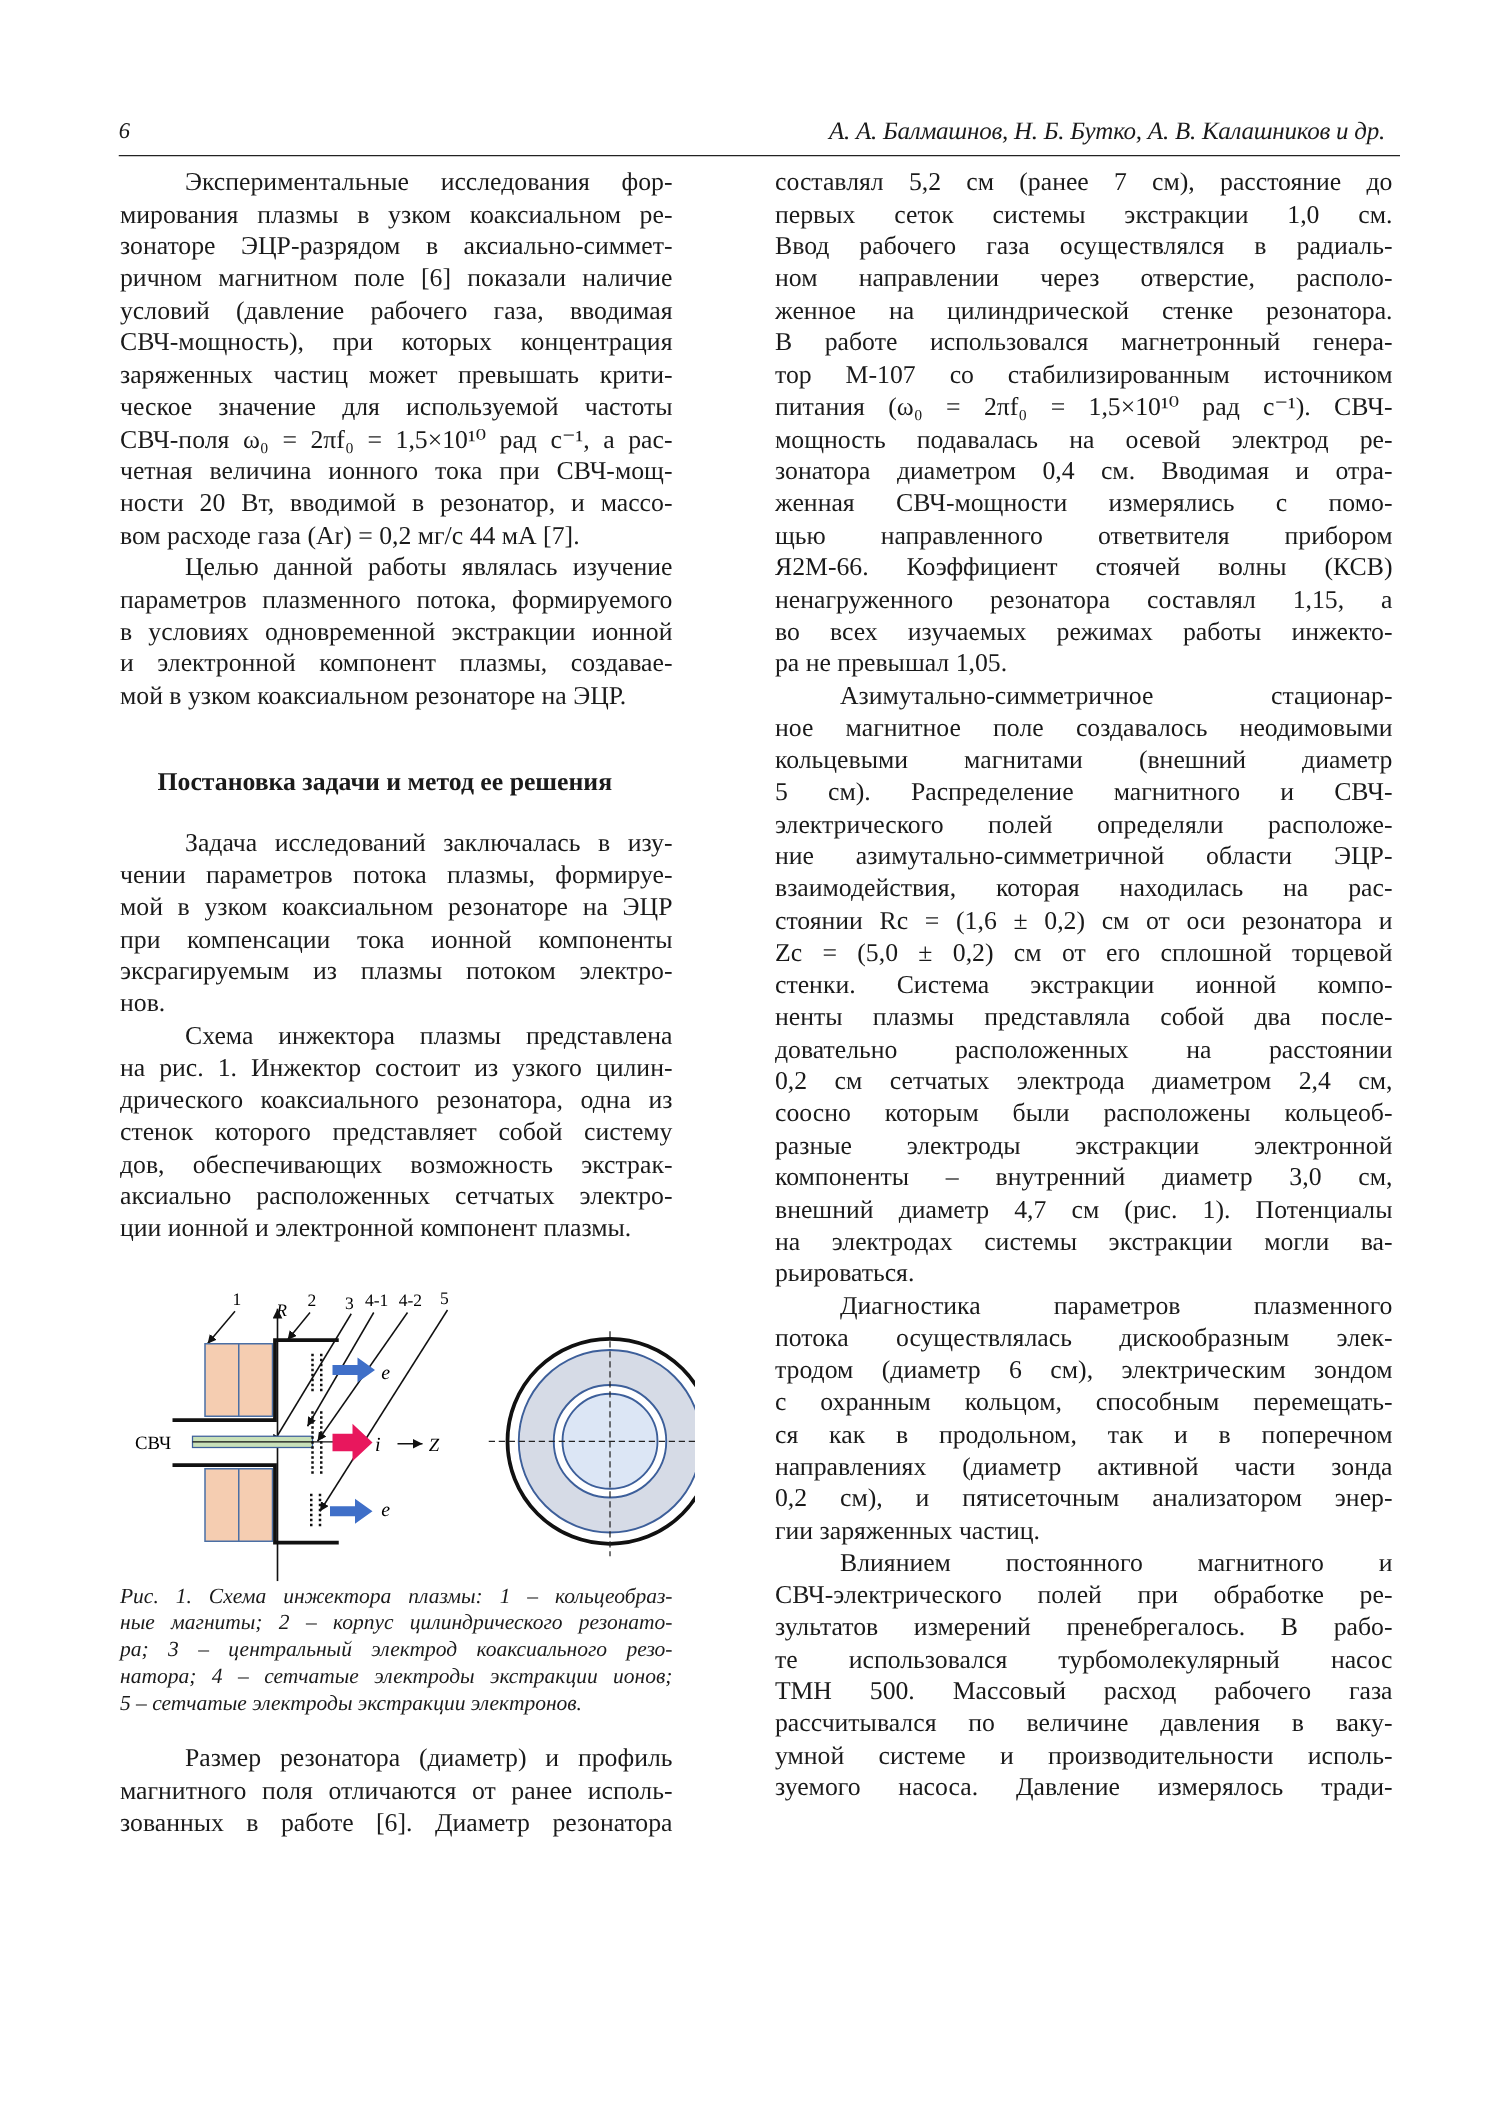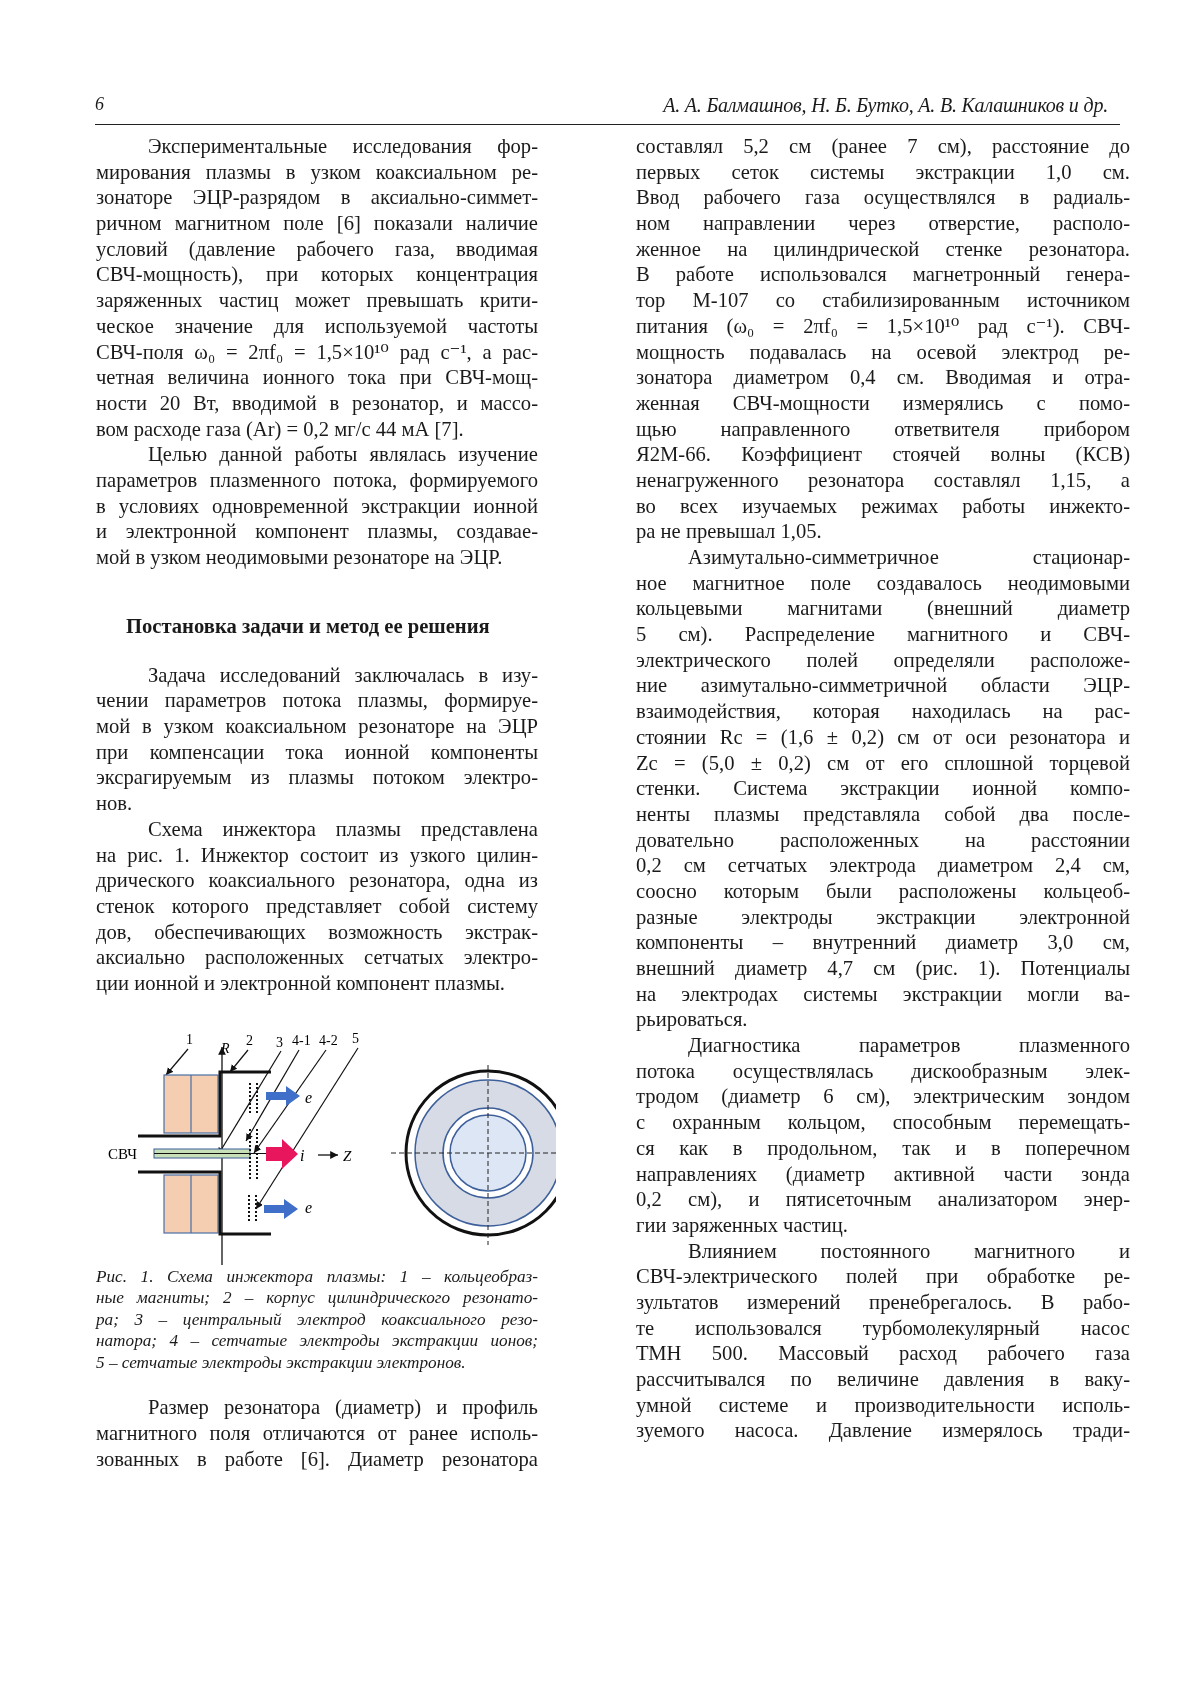--- a/index.html
+++ b/index.html
@@ -5,21 +5,21 @@
   html, body { margin: 0; padding: 0; background: #ffffff; }
   body { width: 1200px; height: 1698px; position: relative; overflow: hidden;
          font-family: "Liberation Serif", "DejaVu Serif", serif; color: #1a1a1a; }
   .header { position: absolute; left: 95px; top: 90px; width: 1025px; height: 30px; }
   .page-num { position: absolute; left: 0; top: 4px; font-style: italic; font-size: 18px; }
   .running-head { position: absolute; right: 12px; top: 4px; font-style: italic; font-size: 20px; letter-spacing: -0.2px; }
   .header-rule { position: absolute; left: 95px; top: 124px; width: 1025px; height: 0; border-top: 1.5px solid #222; }
 
   .col { position: absolute; top: 134px; font-size: 20.6px; line-height: 25.7px; text-align: justify; }
   .col-left { left: 96px; width: 442px; }
-  .col-right { left: 636px; width: 494px; }
+  .col-right { left: 620px; width: 494px; }
 
   .line { display: block; white-space: nowrap; text-align: justify; text-align-last: justify; height: 25.7px; }
   .line.last { text-align-last: left; }
   .indent { padding-left: 52px; }
   .para { margin: 0; }
 
   .section-title { font-weight: bold; font-size: 20.6px; text-align: left; padding-left: 30px;
                    margin-top: 42px; margin-bottom: 24px; height: 26px; line-height: 26px; white-space: nowrap; }
 
   .figure { position: relative; width: 450px; height: 235px; margin-top: 28px; }
@@ -50,21 +50,21 @@
       <span class="line">СВЧ-поля ω₀ = 2πf₀ = 1,5×10¹⁰ рад с⁻¹, а рас-</span>
       <span class="line">четная величина ионного тока при СВЧ-мощ-</span>
       <span class="line">ности 20 Вт, вводимой в резонатор, и массо-</span>
       <span class="line last">вом расходе газа (Ar) = 0,2 мг/с 44 мА [7].</span>
     </div>
   <div class="para">
       <span class="line indent">Целью данной работы являлась изучение</span>
       <span class="line">параметров плазменного потока, формируемого</span>
       <span class="line">в условиях одновременной экстракции ионной</span>
       <span class="line">и электронной компонент плазмы, создавае-</span>
-      <span class="line last">мой в узком неодимовыми резонаторе на ЭЦР.</span>
+      <span class="line last">мой в узком коаксиальном резонаторе на ЭЦР.</span>
     </div>
   <div class="section-title">Постановка задачи и метод ее решения</div>
   <div class="para">
       <span class="line indent">Задача исследований заключалась в изу-</span>
       <span class="line">чении параметров потока плазмы, формируе-</span>
       <span class="line">мой в узком коаксиальном резонаторе на ЭЦР</span>
       <span class="line">при компенсации тока ионной компоненты</span>
       <span class="line">эксрагируемым из плазмы потоком электро-</span>
       <span class="line last">нов.</span>
     </div>

